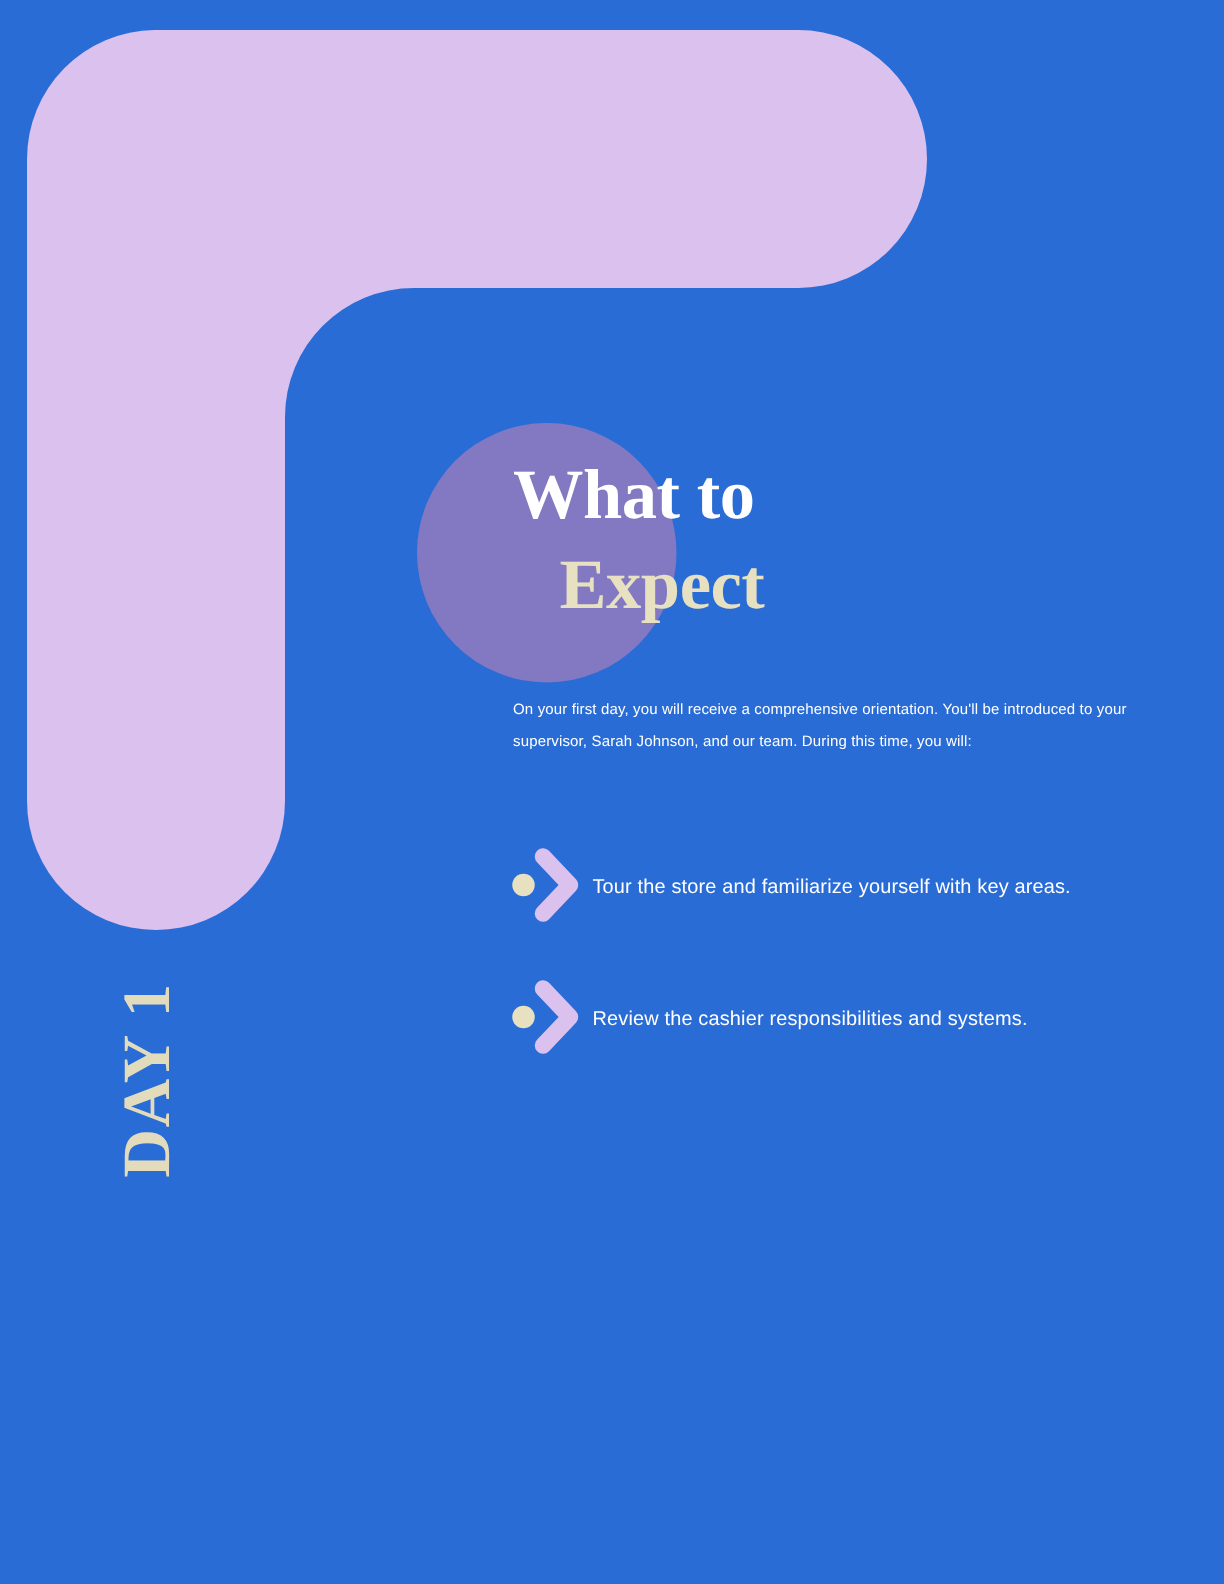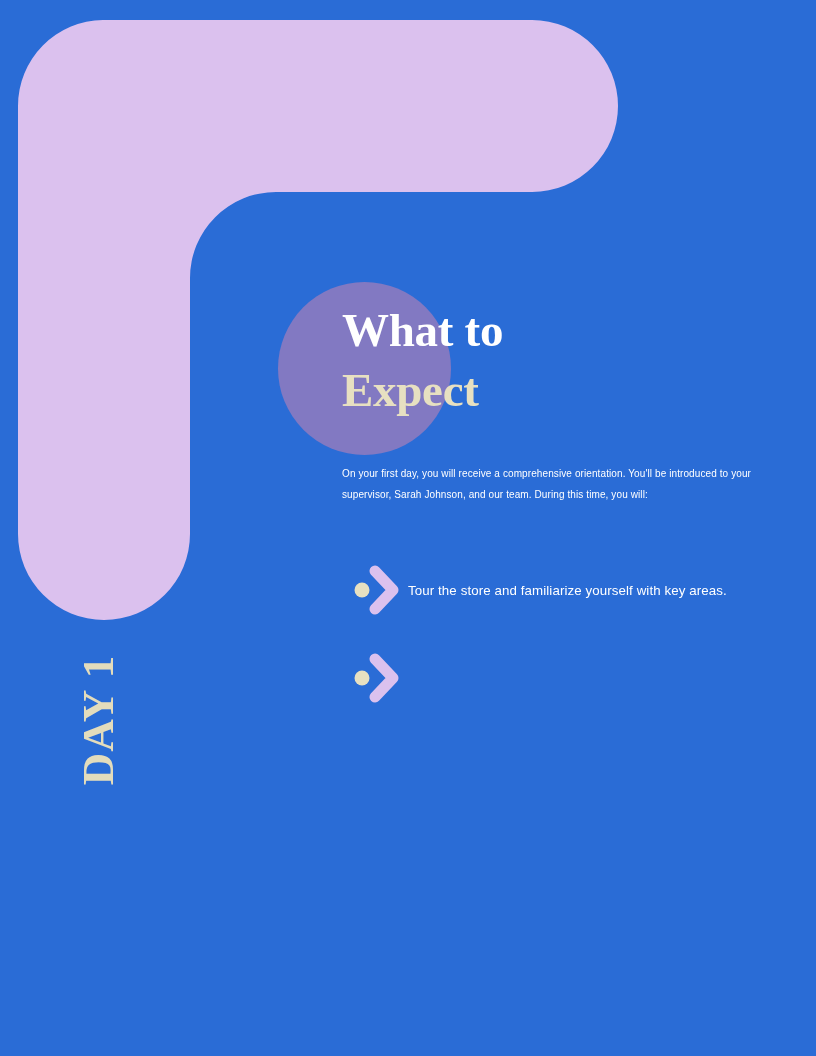--- a/index.html
+++ b/index.html
@@ -52,38 +52,38 @@
     left:342px;
     top:300px;
     width:420px;
     font-family:"Liberation Serif", serif;
     font-weight:bold;
     font-size:47px;
     line-height:60px;
     letter-spacing:-0.3px;
   }
   .heading .line1 { display:block; color:#FFFFFF; }
-  .heading .line2 { display:block; color:#E7E0C1; }
+  .heading .line2 { display:block; color:#E7E0C1;margin-left:31px; }
 
   
   .intro {
     position:absolute;
     left:342px;
     top:463px;
     width:420px;
     color:#FFFFFF;
     font-size:10px;
     line-height:21.3px;
     letter-spacing:0.1px;
   }
 
   
   .bullets {
     position:absolute;
-    left:353px;
+    left:340px;
     top:562px;
     width:430px;
     list-style:none;
   }
   .bullet-row {
     position:relative;
     height:88px;
   }
   .bullet-icon {
     position:absolute;
@@ -175,20 +175,21 @@
     </li>
 
 
     <li class="bullet-row">
       <span class="bullet-icon">
         <svg viewBox="0 0 52 52" xmlns="http://www.w3.org/2000/svg" aria-hidden="true">
           <circle cx="9" cy="26" r="7.5" fill="#E7E0C1"></circle>
           <path d="M 22 7 L 40 26 L 22 45" fill="none" stroke="#DBC1EE" stroke-width="11" stroke-linecap="round" stroke-linejoin="round"></path>
         </svg>
       </span>
+      <span class="bullet-text">Review the cashier responsibilities and systems.</span>
     </li>
 
   </ul>
 
   <div class="day-label">DAY 1</div>
 
   <div class="photo">
     <svg viewBox="0 0 600 218" xmlns="http://www.w3.org/2000/svg" preserveAspectRatio="xMidYMid slice" aria-hidden="true">
       <defs>
         <linearGradient id="bgTop" x1="0" y1="0" x2="0" y2="1">

